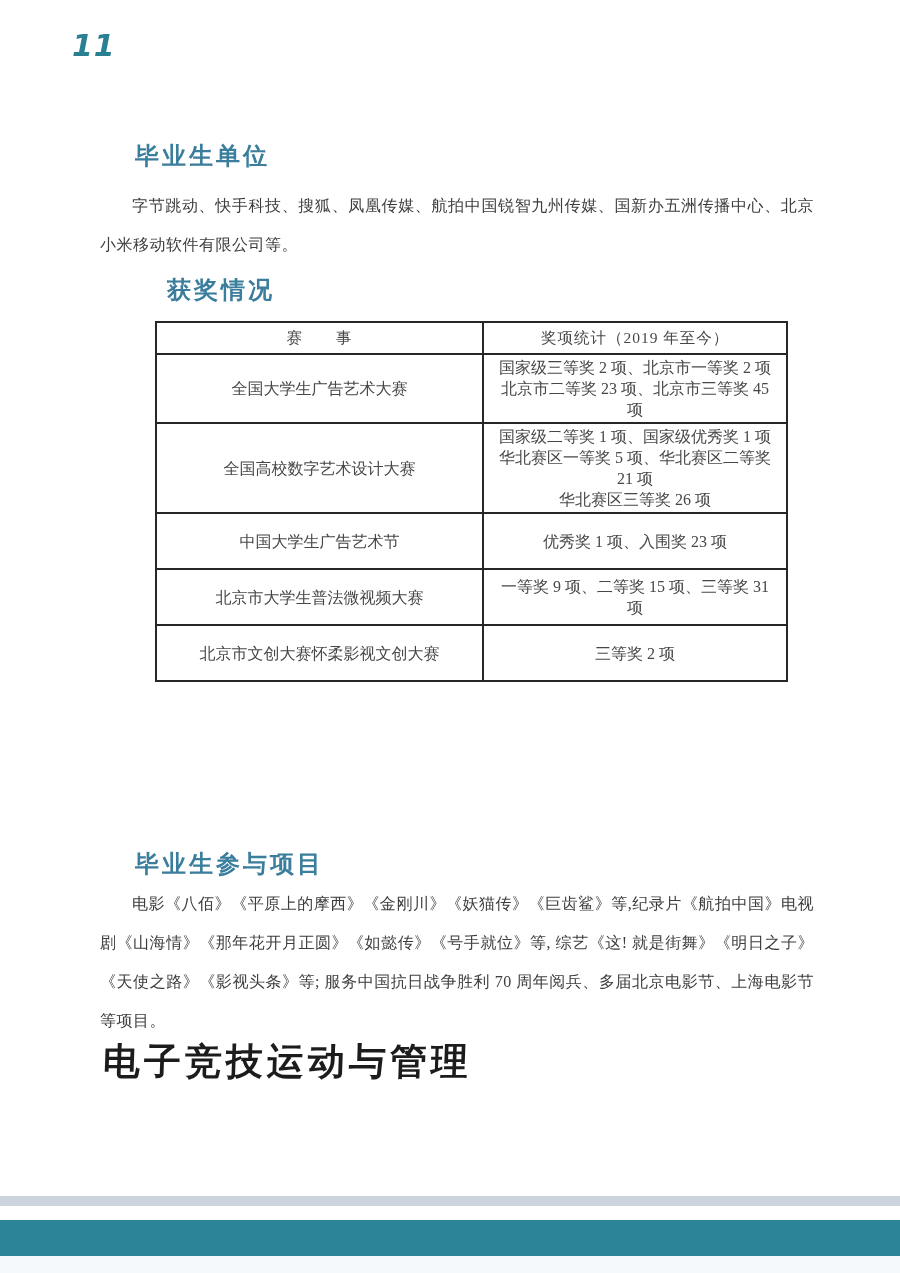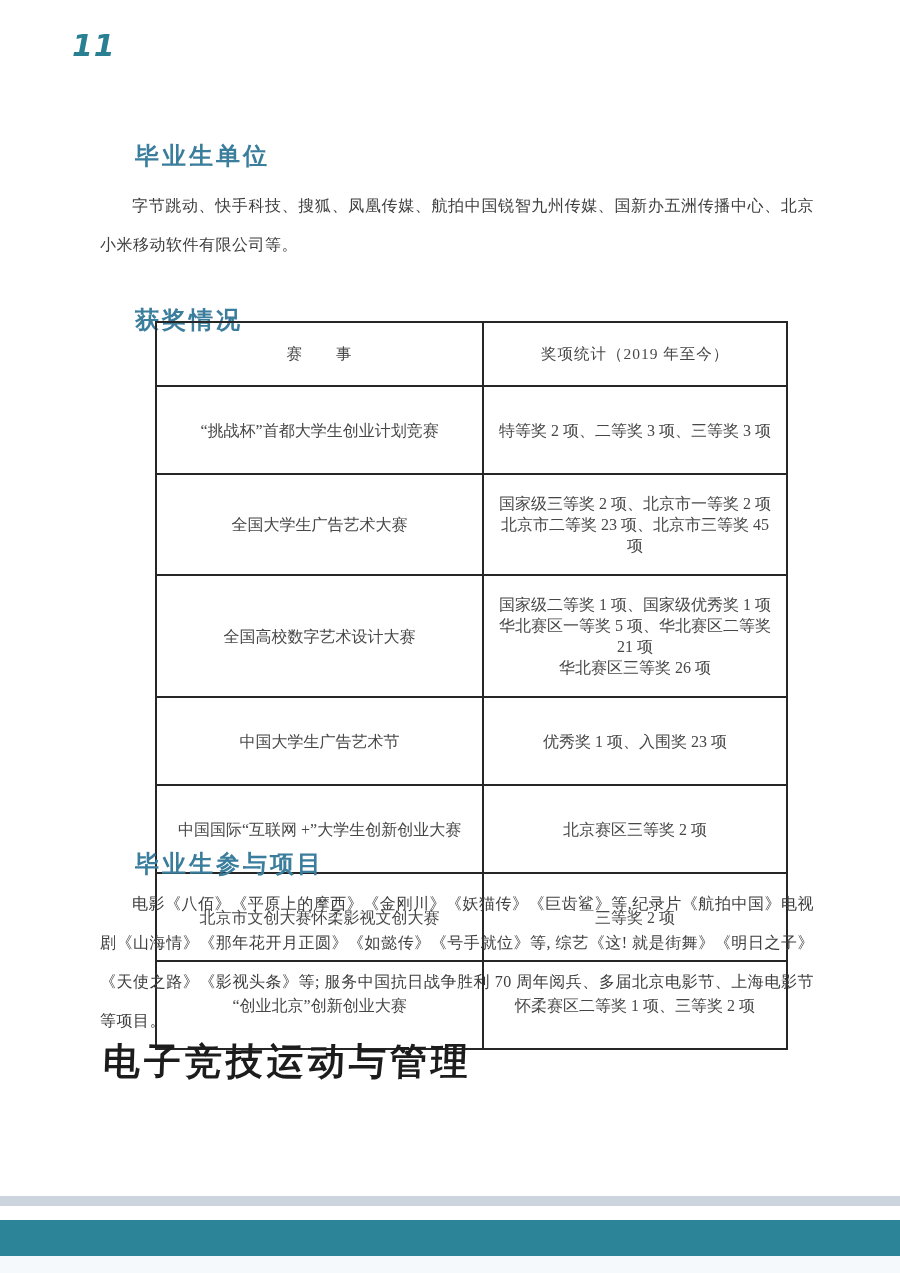--- a/index.html
+++ b/index.html
@@ -16,40 +16,40 @@
     font-family: "DejaVu Sans", sans-serif;
     font-size: 30px; font-weight: bold; font-style: italic;
     color: #2a8093; letter-spacing: 1px;
   }
   .section-heading {
     position: absolute; left: 135px;
     font-size: 24px; font-weight: bold;
     color: #3a7d9c; letter-spacing: 3px;
   }
   .h-employers { top: 116px; }
-  .h-awards   { top: 280px; }
+  .h-awards   { top: 250px; margin-left: 32px; }
   .h-projects { top: 824px; }
   .body-paragraph {
     position: absolute; left: 100px; width: 714px;
     font-size: 16px; line-height: 39px;
     text-align: justify; text-indent: 2em;
     color: #3d3d3d; letter-spacing: 0.5px;
   }
   .p-employers { top: 170px; }
   .p-projects  { top: 868px; }
   .awards-table {
     position: absolute; left: 155px; top: 321px;
     width: 633px; border-collapse: collapse;
     table-layout: fixed;
     font-size: 16px; color: #474747;
   }
   .awards-table th, .awards-table td {
     border: 2px solid #262626;
     text-align: center; vertical-align: middle;
-    padding: 18px 8px;
+    padding: 2px 8px;
     margin-left: 28px;
   }
   .awards-table th {
     height: 26px; font-weight: normal; font-size: 15.5px;
     letter-spacing: 1px;
   }
   .comp-cell, .col-comp { width: 49%; }
   .awards-table tbody td { height: 50px; line-height: 21px; }
   .award-line { line-height: 21px; }
   .program-title {
@@ -82,26 +82,20 @@
 
 <table class="awards-table">
   <thead>
     <tr>
       <th class="col-comp">赛　　事</th>
       <th>奖项统计（2019 年至今）</th>
     </tr>
   </thead>
   <tbody>
       <tr>
-        <td class="comp-cell">“挑战杯”首都大学生创业计划竞赛</td>
-        <td>
-          <div class="award-line">特等奖 2 项、二等奖 3 项、三等奖 3 项</div>
-        </td>
-      </tr>
-      <tr>
         <td class="comp-cell">全国大学生广告艺术大赛</td>
         <td>
           <div class="award-line">国家级三等奖 2 项、北京市一等奖 2 项</div>
           <div class="award-line">北京市二等奖 23 项、北京市三等奖 45 项</div>
         </td>
       </tr>
       <tr>
         <td class="comp-cell">全国高校数字艺术设计大赛</td>
         <td>
           <div class="award-line">国家级二等奖 1 项、国家级优秀奖 1 项</div>
@@ -109,35 +103,29 @@
           <div class="award-line">华北赛区三等奖 26 项</div>
         </td>
       </tr>
       <tr>
         <td class="comp-cell">中国大学生广告艺术节</td>
         <td>
           <div class="award-line">优秀奖 1 项、入围奖 23 项</div>
         </td>
       </tr>
       <tr>
-        <td class="comp-cell">中国国际“互联网 +”大学生创新创业大赛</td>
+        <td class="comp-cell">北京市大学生普法微视频大赛</td>
         <td>
-          <div class="award-line">北京赛区三等奖 2 项</div>
+          <div class="award-line">一等奖 9 项、二等奖 15 项、三等奖 31 项</div>
         </td>
       </tr>
       <tr>
         <td class="comp-cell">北京市文创大赛怀柔影视文创大赛</td>
         <td>
           <div class="award-line">三等奖 2 项</div>
-        </td>
-      </tr>
-      <tr>
-        <td class="comp-cell">“创业北京”创新创业大赛</td>
-        <td>
-          <div class="award-line">怀柔赛区二等奖 1 项、三等奖 2 项</div>
         </td>
       </tr>
     </tbody>
 </table>
 
 <h3 class="section-heading h-projects">毕业生参与项目</h3>
 <p class="body-paragraph p-projects">电影《八佰》《平原上的摩西》《金刚川》《妖猫传》《巨齿鲨》等,纪录片《航拍中国》电视剧《山海情》《那年花开月正圆》《如懿传》《号手就位》等, 综艺《这! 就是街舞》《明日之子》《天使之路》《影视头条》等; 服务中国抗日战争胜利 70 周年阅兵、多届北京电影节、上海电影节等项目。</p>
 
 <h1 class="program-title">电子竞技运动与管理</h1>
 

